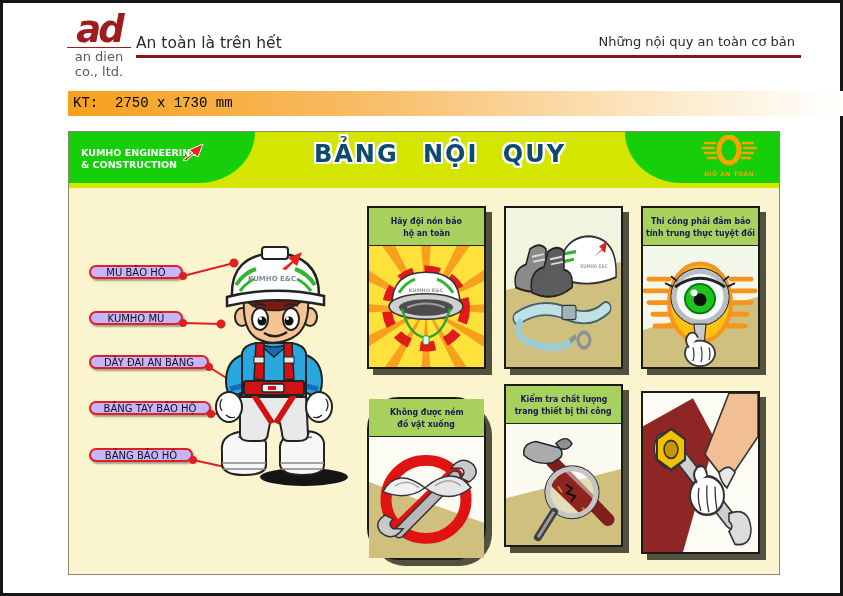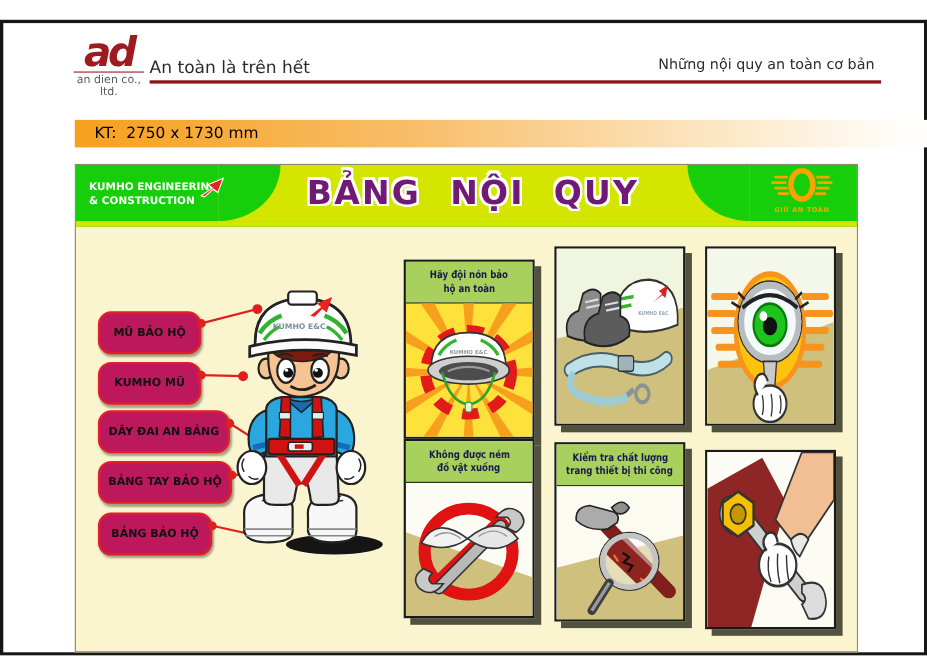--- a/index.html
+++ b/index.html
@@ -1,58 +1,58 @@
 <!DOCTYPE html>
 <html><head>
 <meta charset="utf-8">
 <style>
   html,body{margin:0;padding:0;}
   body{width:843px;height:596px;position:relative;background:#fff;
        font-family:"DejaVu Sans","Liberation Sans",sans-serif;overflow:hidden;}
-  .page{position:absolute;inset:0;border:3px solid #161616;background:#fff;margin-top:18px;}
+  .page{position:absolute;inset:0;border:3px solid #161616;background:#fff;}
 
   
   .ad-logo{position:absolute;left:64px;top:8px;width:64px;text-align:center;}
   .ad-text{font-weight:bold;font-size:37px;line-height:38px;color:#9E1B20;letter-spacing:-3px;font-style:italic;}
-  .ad-sub{font-size:10px;color:#5a5a5a;margin-top:-2px;border-top:1px solid #9E1B20;padding-top:1px;}
+  .ad-sub{font-size:13px;color:#5a5a5a;margin-top:-2px;border-top:1px solid #9E1B20;padding-top:1px;}
   .tagline-left{position:absolute;left:133px;top:31px;font-size:15.5px;color:#2b2b2b;}
   .tagline-right{position:absolute;right:45px;top:31px;font-size:13px;color:#2b2b2b;}
   .red-rule{position:absolute;left:133px;top:52px;width:665px;height:3px;background:#8E1418;}
 
   
   .size-bar{position:absolute;left:65px;top:88px;width:778px;height:25px;
             background:linear-gradient(90deg,#F6A01C 0%,#F8BE6A 40%,#FCE7C4 75%,#FFFEFB 97%);}
-  .size-bar span{display:inline-block;padding-left:18px;line-height:25px;font-size:14px;color:#000;white-space:pre;}
+  .size-bar span{display:inline-block;padding-left:5px;line-height:25px;font-size:14px;color:#000;white-space:pre;font-family:Liberation Mono, monospace;}
 
   
   .board{position:absolute;left:65px;top:128px;width:712px;height:444px;
          background:#FAF5CE;border:1px solid #8a8a72;box-sizing:border-box;}
   .board-head{position:absolute;left:0;top:0;width:100%;height:56px;background:#16CE0A;}
   .head-strip{position:absolute;left:0;right:0;bottom:0;height:5px;background:#D4E600;}
   .head-band{position:absolute;left:130px;top:0;width:482px;height:51px;background:#D4E600;
              border:2px solid #fff;border-top:none;box-sizing:border-box;
              border-radius:0 0 0 0;border-bottom:none;
              border-bottom-left-radius:0;border-bottom-right-radius:0;
              border-top-left-radius:0;border-top-right-radius:0;}
   .head-band::before,.head-band::after{content:"";position:absolute;top:0;width:56px;height:51px;background:#16CE0A;}
   .head-band::before{left:-2px;border-radius:0 0 100% 0/0 0 100% 0;}
   .head-band::after{right:-2px;border-radius:0 0 0 100%/0 0 0 100%;}
-  .board-title{position:absolute;left:120px;top:8px;width:482px;text-align:center;
-               font-size:30px;font-weight:bold;letter-spacing:2px;word-spacing:14px;color:#701a75;
+  .board-title{position:absolute;left:130px;top:8px;width:482px;text-align:center;
+               font-size:24px;font-weight:bold;letter-spacing:2px;word-spacing:14px;color:#0c4a6e;
                text-shadow:-2px -2px 0 #fff,2px -2px 0 #fff,-2px 2px 0 #fff,2px 2px 0 #fff,
                             0 -2px 0 #fff,0 2px 0 #fff,-2px 0 0 #fff,2px 0 0 #fff;z-index:3;}
   .company{position:absolute;left:12px;top:15px;color:#fff;font-weight:bold;font-size:9.5px;line-height:12px;z-index:3;}
   .company-arrow{position:absolute;left:112px;top:10px;z-index:3;}
   .safety-logo{position:absolute;left:628px;top:3px;width:64px;text-align:center;z-index:3;}
   .safety-caption{font-size:6px;font-weight:bold;color:#F6A500;letter-spacing:0.5px;margin-top:-1px;}
 
   
-  .pill{position:absolute;height:39px;background:#be185d;border:2px solid #E41E25;border-radius:12px;
+  .pill{position:absolute;height:14px;background:#c4b5fd;border:2px solid #E41E25;border-radius:12px;
         box-sizing:border-box;display:flex;align-items:center;justify-content:center;
-        font-size:10px;font-weight:bold;color:#101010;white-space:nowrap;
+        font-size:10px;font-weight:normal;color:#101010;white-space:nowrap;
         box-shadow:1.5px 2px 2px rgba(0,0,0,0.35);}
 
   .connectors{position:absolute;left:0;top:0;width:712px;height:444px;pointer-events:none;}
   .character{position:absolute;left:133px;top:107px;}
 
   
   .panel{position:absolute;width:119px;height:163px;background:#fff;border:2px solid #1a1a1a;
          box-sizing:border-box;box-shadow:6px 6px 0 rgba(52,52,36,0.85);display:flex;flex-direction:column;}
   .panel-head{height:37px;background:#A7D15C;border-bottom:1.5px solid #222;
               display:flex;flex-direction:column;align-items:center;justify-content:center;}
@@ -177,21 +177,21 @@
       <rect x="60" y="8" width="26" height="12" rx="3" fill="#FFF" stroke="#222" stroke-width="2"></rect>
       <path d="M25 58 Q73 46 122 57 L122 66 Q73 56 25 67 Z" fill="#FBFBFB" stroke="#222" stroke-width="2.5"></path>
       <path d="M34 46 Q42 34 54 30" stroke="#2FB52F" stroke-width="4" fill="none"></path>
       <path d="M38 52 Q44 44 52 40" stroke="#2FB52F" stroke-width="3" fill="none"></path>
       <path d="M113 46 Q105 34 93 30" stroke="#2FB52F" stroke-width="4" fill="none"></path>
       <path d="M109 52 Q103 44 95 40" stroke="#2FB52F" stroke-width="3" fill="none"></path>
       <text x="70" y="42" font-size="7" font-weight="bold" fill="#7E8F9A" text-anchor="middle">KUMHO E&amp;C</text>
       <path d="M80 30 L90 22 L86 19 L100 13 L95 27 L91 24 L84 31 Z" fill="#E8231F"></path>
     </svg>
 
-    <div class="panel" style="left:298px;top:86px;text-align:right;">
+    <div class="panel" style="left:298px;top:74px;text-align:right;">
       <div class="panel-head">
         <div class="pt-line">Hãy đội nón bảo</div>
         <div class="pt-line">hộ an toàn</div>
       </div>
       <svg class="panel-art" viewBox="0 0 115 124" preserveAspectRatio="none">
         <rect width="115" height="124" fill="#FFE13C"></rect>
         <g fill="#F7A01D">
           <path d="M57 64 L47 -70 L67 -70 Z"></path>
           <path d="M57 64 L47 -70 L67 -70 Z" transform="rotate(30 57 64)"></path>
           <path d="M57 64 L47 -70 L67 -70 Z" transform="rotate(60 57 64)"></path>
@@ -231,20 +231,24 @@
         <path d="M12 86 Q34 74 60 82 Q84 90 100 78" stroke="#46606a" stroke-width="11" fill="none" stroke-linecap="round"></path>
         <path d="M12 86 Q34 74 60 82 Q84 90 100 78" stroke="#BFE0E4" stroke-width="8" fill="none" stroke-linecap="round"></path>
         <rect x="56" y="76" width="14" height="11" rx="2" fill="#9FB3B8" stroke="#333"></rect>
         <path d="M16 88 Q4 100 28 106 Q52 112 66 104" stroke="#9FCBD2" stroke-width="6" fill="none"></path>
         <circle cx="78" cy="103" r="6" fill="none" stroke="#8A9396" stroke-width="3"></circle>
         <path d="M70 100 L64 104" stroke="#8A9396" stroke-width="4"></path>
       </svg>
     </div>
 
     <div class="panel" style="left:572px;top:74px;">
+      <div class="panel-head">
+        <div class="pt-line">Thi công phải đảm bảo</div>
+        <div class="pt-line">tính trung thực tuyệt đối</div>
+      </div>
       <svg class="panel-art" viewBox="0 0 115 124" preserveAspectRatio="none">
         <rect width="115" height="124" fill="#F4F8EA"></rect>
         <polygon points="0,86 115,52 115,124 0,124" fill="#CFC17D"></polygon>
         <g stroke="#F7941D" stroke-width="5" stroke-linecap="round">
           <path d="M6 34 H26"></path>
             <path d="M2 46 H24"></path>
             <path d="M6 58 H26"></path>
             <path d="M10 70 H28"></path>
             <path d="M12 82 H30"></path>
           <path d="M88 34 H108"></path>
@@ -261,21 +265,21 @@
         <circle cx="51" cy="48" r="3.5" fill="#FFF"></circle>
         <path d="M32 42 Q57 24 82 42" stroke="#222" stroke-width="3" fill="none"></path>
         <path d="M30 42 L22 38 M84 42 L92 38 M34 36 L28 31 M80 36 L86 31" stroke="#222" stroke-width="2"></path>
         <polygon points="51,80 63,80 61,102 53,102" fill="#C9C9C9" stroke="#333" stroke-width="1.2"></polygon>
         <ellipse cx="57" cy="110" rx="15" ry="13" fill="#FFF" stroke="#333" stroke-width="1.8"></ellipse>
         <path d="M46 104 Q40 96 46 90 Q52 86 55 94" fill="#FFF" stroke="#333" stroke-width="1.8"></path>
         <path d="M50 104 Q52 112 50 118 M58 103 Q60 112 58 119 M66 104 Q68 111 66 117" stroke="#333" stroke-width="1.2" fill="none"></path>
       </svg>
     </div>
 
-    <div class="panel" style="left:298px;top:249px;">
+    <div class="panel" style="left:298px;top:265px;border-radius:32px;">
       <div class="panel-head">
         <div class="pt-line">Không được ném</div>
         <div class="pt-line">đồ vật xuống</div>
       </div>
       <svg class="panel-art" viewBox="0 0 115 124" preserveAspectRatio="none">
         <rect width="115" height="124" fill="#FCFCF4"></rect>
         <polygon points="0,46 115,88 115,124 0,124" fill="#CFC17D"></polygon>
         <g stroke="#E01212">
           <circle cx="57" cy="64" r="40" fill="none" stroke-width="11"></circle>
           <path d="M86 35 L28 93" stroke-width="11"></path>

